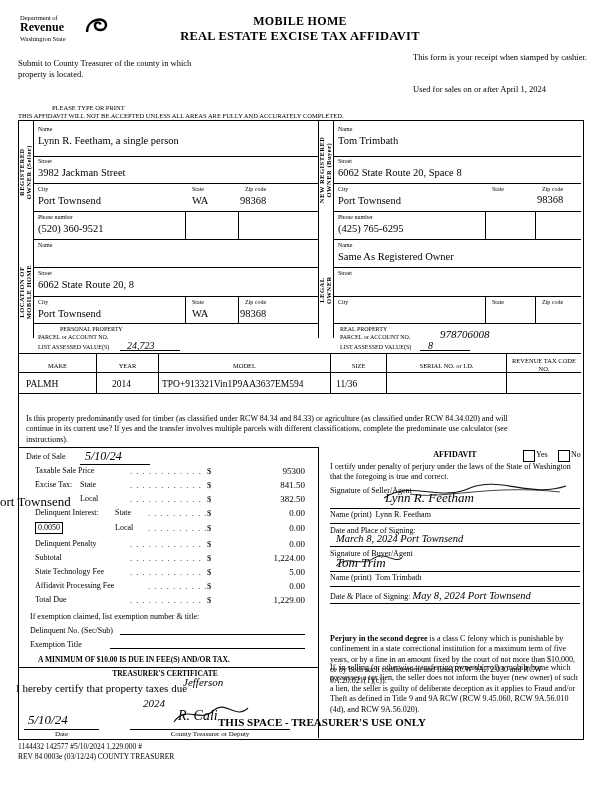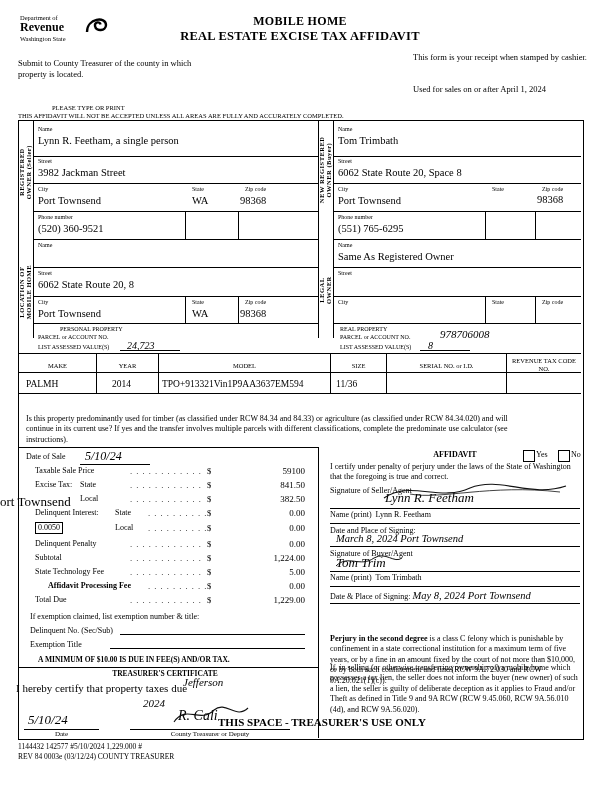--- a/index.html
+++ b/index.html
@@ -122,21 +122,21 @@
   <div class="val" style="left:338px;top:135px;">Tom Trimbath</div>
   <div class="lbl" style="left:338px;top:158px;">Street</div>
   <div class="val" style="left:338px;top:167px;">6062 State Route 20, Space 8</div>
   <div class="lbl" style="left:338px;top:186px;">City</div>
   <div class="lbl" style="left:492px;top:186px;">State</div>
   <div class="lbl" style="left:542px;top:186px;">Zip code</div>
   <div class="val" style="left:338px;top:195px;">Port Townsend</div>
   <div class="val" style="left:492px;top:195px;"></div>
   <div class="val" style="left:537px;top:194px;">98368</div>
   <div class="lbl" style="left:338px;top:214px;">Phone number</div>
-  <div class="val" style="left:338px;top:223px;">(551) 765-6295</div>
+  <div class="val" style="left:338px;top:223px;">(425) 765-6295</div>
 
   <div class="lbl" style="left:38px;top:242px;">Name</div>
   <div class="val" style="left:38px;top:251px;"></div>
   <div class="hline" style="left:34px;top:267px;width:284px;height:1px;"></div>
   <div class="lbl" style="left:38px;top:270px;">Street</div>
   <div class="val" style="left:38px;top:279px;">6062 State Route 20, 8</div>
   <div class="hline" style="left:34px;top:296px;width:284px;height:1px;"></div>
   <div class="lbl" style="left:38px;top:299px;">City</div>
   <div class="lbl" style="left:192px;top:299px;">State</div>
   <div class="lbl" style="left:245px;top:299px;">Zip code</div>
@@ -212,21 +212,21 @@
   <div class="vline" style="left:318px;top:447px;width:1px;height:291px;"></div>
 
   <div class="q" style="left:26px;top:452px;">Date of Sale</div>
   <div class="hand" style="position:absolute;left:85px;top:449px;font-size:12px;">5/10/24</div>
   <div style="position:absolute;left:80px;top:464px;width:70px;height:1px;background:#000;"></div>
 
   <div>
     <div class="q" style="left:35px;top:466px;">Taxable Sale Price</div>
     <div class="dots" style="left:130px;top:466px;width:75px;">. . . . . . . . . . . . . . .</div>
     <div class="dollarrow" style="left:207px;top:466px;">$</div>
-    <div class="money" style="left:210px;top:466px;width:95px;">59100</div>
+    <div class="money" style="left:210px;top:466px;width:95px;">95300</div>
   </div>
   <div>
     <div class="q" style="left:35px;top:480px;">Excise Tax:</div>
     <div class="q" style="left:80px;top:480px;">State</div>
     <div class="dots" style="left:130px;top:480px;width:75px;">. . . . . . . . . . . . . . .</div>
     <div class="dollarrow" style="left:207px;top:480px;">$</div>
     <div class="money" style="left:210px;top:480px;width:95px;">841.50</div>
   </div>
   <div>
     <div class="q" style="left:0px;top:494px;font-size:13px;">ort Townsend</div>
@@ -261,21 +261,21 @@
     <div class="dollarrow" style="left:207px;top:553px;">$</div>
     <div class="money" style="left:210px;top:553px;width:95px;">1,224.00</div>
   </div>
   <div>
     <div class="q" style="left:35px;top:567px;">State Technology Fee</div>
     <div class="dots" style="left:130px;top:567px;width:75px;">. . . . . . . . . . . . . . .</div>
     <div class="dollarrow" style="left:207px;top:567px;">$</div>
     <div class="money" style="left:210px;top:567px;width:95px;">5.00</div>
   </div>
   <div>
-    <div class="q" style="left:48px;top:581px;font-weight:bold;">Affidavit Processing Fee</div>
+    <div class="q" style="left:35px;top:581px;">Affidavit Processing Fee</div>
     <div class="dots" style="left:148px;top:581px;width:58px;">. . . . . . . . . . .</div>
     <div class="dollarrow" style="left:207px;top:581px;">$</div>
     <div class="money" style="left:210px;top:581px;width:95px;">0.00</div>
   </div>
   <div>
     <div class="q" style="left:35px;top:595px;">Total Due</div>
     <div class="dots" style="left:130px;top:595px;width:75px;">. . . . . . . . . . . . . . .</div>
     <div class="dollarrow" style="left:207px;top:595px;">$</div>
     <div class="money" style="left:210px;top:595px;width:95px;">1,229.00</div>
   </div>

